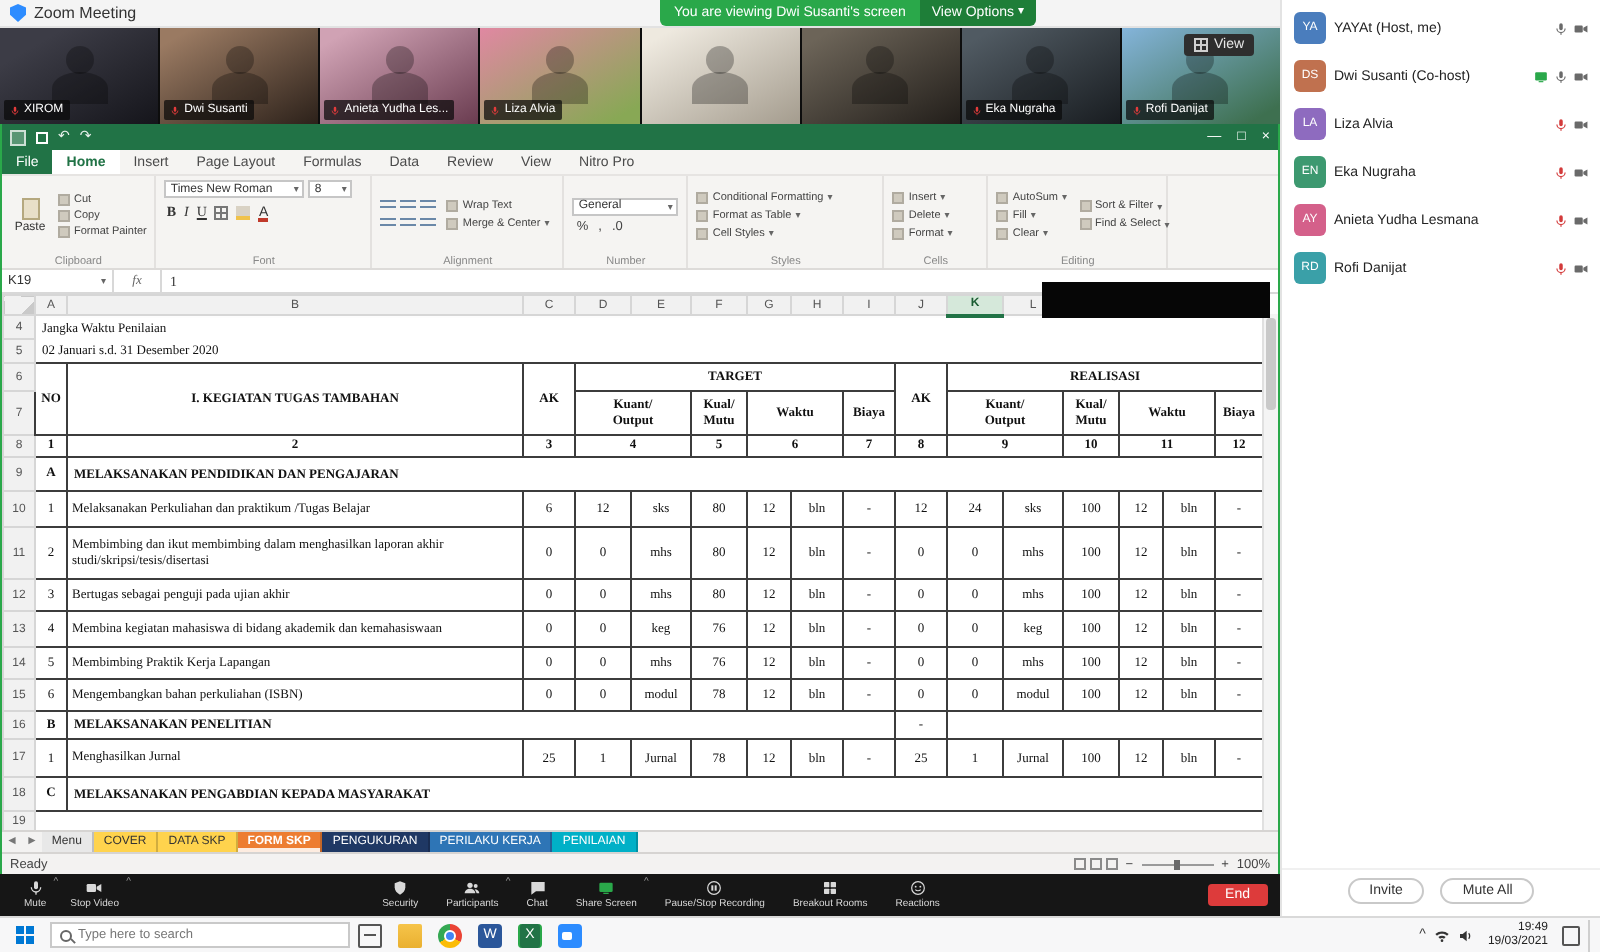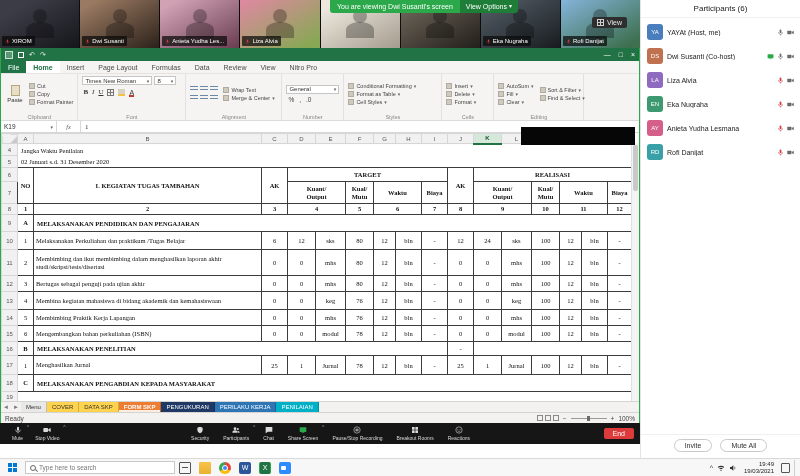--- a/index.html
+++ b/index.html
@@ -152,20 +152,24 @@
   .tray-ico svg{width:8px;height:8px;color:#333}
   .clock{display:flex;flex-direction:column;align-items:flex-end;font-size:6px;line-height:7px;color:#222;padding:0 3px}
   .notif{width:9px;height:10px;border:1px solid #555;border-radius:1px}
   .sliver{width:4px;height:16px;border-left:1px solid #cfcfcf}
 </style>
 </head>
 <body>
 
 <div class="screen">
 
+  <div class="ztitle">
+    <span class="zshield"></span>
+    <span class="ztitle-text">Zoom Meeting</span>
+  </div>
 
   <div class="share-banner">
     <span class="sb-text">You are viewing Dwi Susanti's screen</span>
     <span class="sb-opts">
       <span>View Options</span>
       <span class="sb-caret">▾</span>
     </span>
   </div>
 
   <div class="vstrip">
@@ -830,21 +834,20 @@
               <path d="M8 14.5c2 2.2 6 2.2 8 0" fill="none" stroke="currentColor" stroke-width="1.8"></path>
             </svg>
           </span>
           <span class="tb-lab">Reactions</span>
         </div>
       </div>
     <button class="tb-end">End</button>
   </div>
 
   <div class="panel">
-    <div class="panel-title">Participants (6)</div>
     <div class="plist">
         <div class="p-row">
           <span class="p-avatar" style="background:#4a7dbd">YA</span>
           <span class="p-name">YAYAt (Host, me)</span>
           <span class="p-icons">
             <span class="p-ico">
               <svg viewBox="0 0 24 24">
                 <rect x="9" y="2" width="6" height="12" rx="3" fill="currentColor"></rect>
                 <path d="M5 11a7 7 0 0 0 14 0" fill="none" stroke="currentColor" stroke-width="2"></path>
                 <rect x="11" y="18" width="2" height="4" fill="currentColor"></rect>

